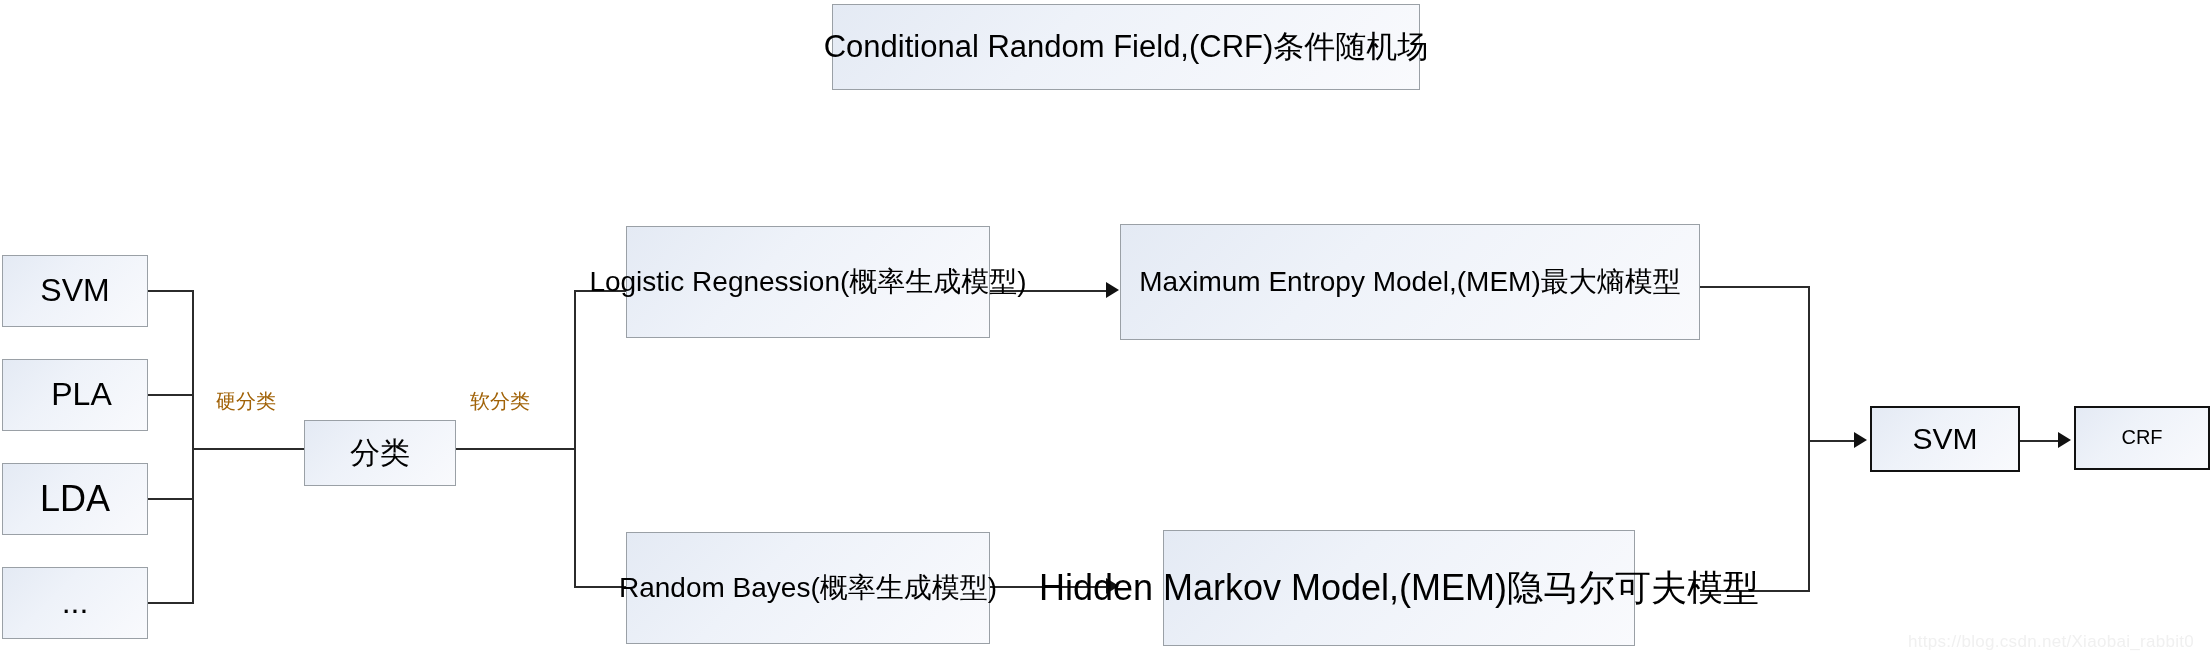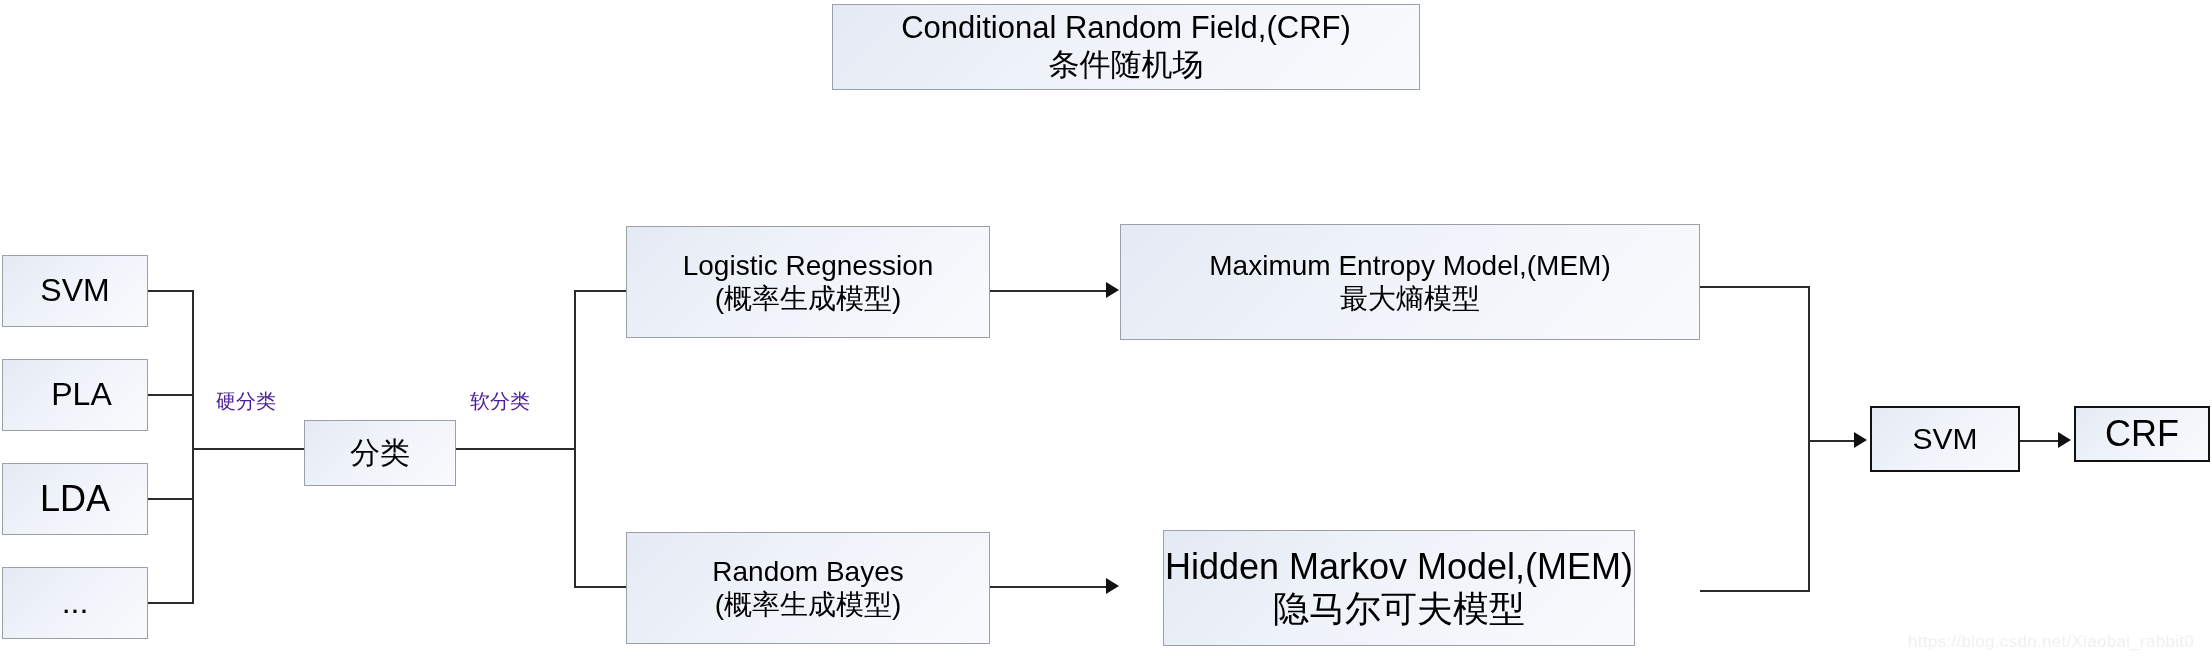--- a/index.html
+++ b/index.html
@@ -18,21 +18,21 @@
     overflow: hidden;
   }
 
   
   .node {
     position: absolute;
     box-sizing: border-box;
     background: linear-gradient(135deg, #e4eaf4 0%, #eef2f9 38%, #f9fafd 100%);
     border: 2px solid #1a1a1a;
     display: flex;
-    flex-direction: column;
+    flex-direction: row;
     align-items: center;
     justify-content: center;
     text-align: center;
     color: #000000;
     line-height: 1.18;
     z-index: 3;
   }
   .node .line1, .node .line2 {
     display: block;
     white-space: nowrap;
@@ -66,21 +66,21 @@
     border-top: 8px solid transparent;
     border-bottom: 8px solid transparent;
     border-left: 13px solid #111111;
     z-index: 2;
   }
 
   
   .edge-label {
     position: absolute;
     font-size: 20px;
-    color: #4c1d95;
+    color: #a16207;
     white-space: nowrap;
     z-index: 4;
   }
 
   
   .watermark {
     position: absolute;
     font-size: 17px;
     color: #f0f0f0;
     white-space: nowrap;
@@ -171,19 +171,19 @@
   <div class="hline" style="left:1808px; top:440px; width:46px;"></div>
   <div class="arrowhead" style="left:1854px; top:432px;"></div>
 
   <div class="node dark" style="left:1870px; top:406px; width:150px; height:66px; font-size:30px;">
     <span class="line1">SVM</span>
   </div>
 
   <div class="hline" style="left:2020px; top:440px; width:38px;"></div>
   <div class="arrowhead" style="left:2058px; top:432px;"></div>
 
-  <div class="node dark" style="left:2074px; top:406px; width:136px; height:56px; font-size:36px;">
+  <div class="node dark" style="left:2074px; top:406px; width:136px; height:64px; font-size:20px;">
     <span class="line1">CRF</span>
   </div>
 
   <div class="watermark" style="left:1908px; top:632px;">https://blog.csdn.net/Xiaobai_rabbit0</div>
 
 </div>
 
 </body></html>

